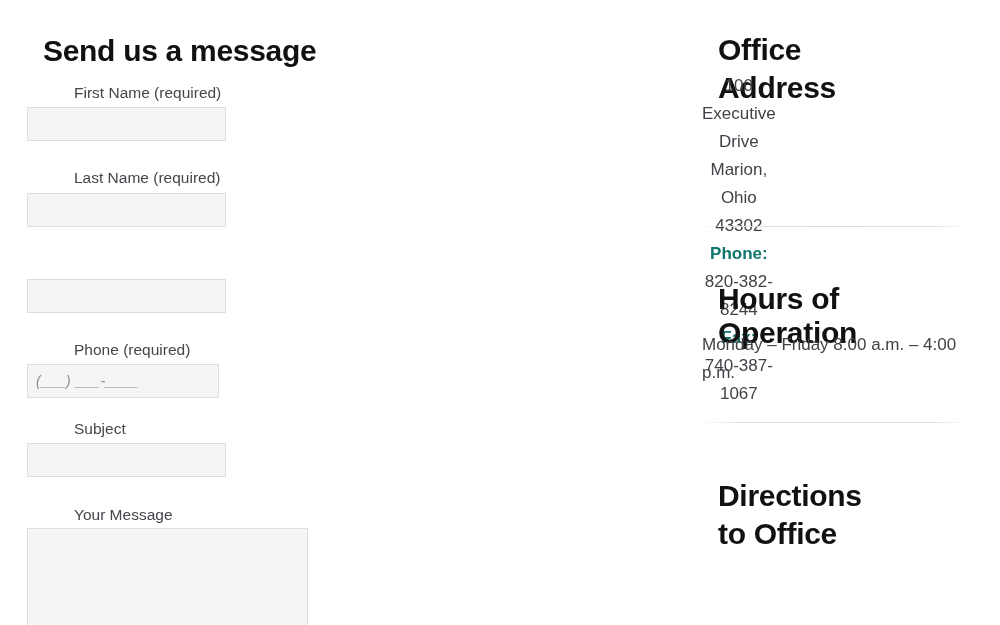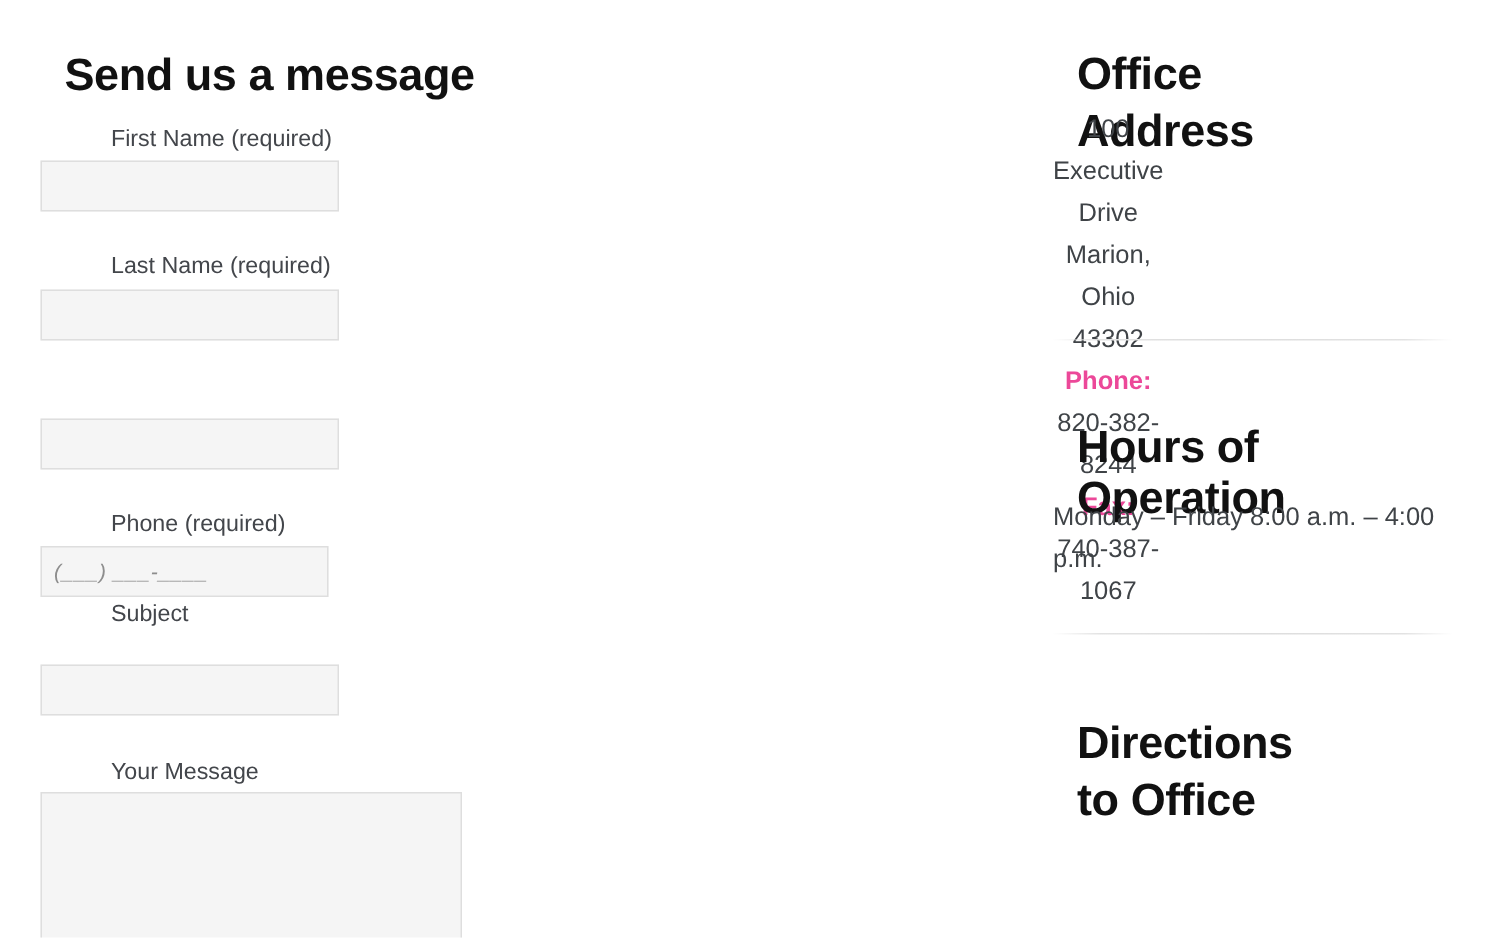--- a/index.html
+++ b/index.html
@@ -107,21 +107,21 @@
   }
 
   
   .info-block {
     position: absolute;
     left: 357px;
     font-size: 17px;
     line-height: 28px;
     color: #3f4347;
   }
-  .info-block .lbl { font-weight: 700; color: #ec4899; }
+  .info-block .lbl { font-weight: 700; color: #0f766e; }
   .hr-fade {
     position: absolute;
     left: 357px;
     width: 266px;
     height: 1px;
     border: 0;
     margin: 0;
     background: linear-gradient(to right, rgba(220,220,220,0) 0%, #e2e2e2 12%, #dddddd 50%, #e2e2e2 88%, rgba(220,220,220,0) 100%);
   }
 </style>
@@ -138,21 +138,21 @@
     <input class="field-input" style="top: 107px;" type="text" value="">
 
     <label class="field-label" style="top:168px;">Last Name (required)</label>
     <input class="field-input" style="top: 193px;" type="text" value="">
 
     <input class="field-input" style="top: 279px;" type="email" value="">
 
     <label class="field-label" style="top:340px;">Phone (required)</label>
     <input class="field-input phone" style="top: 364px;" type="tel" placeholder="(___) ___-____">
 
-    <label class="field-label" style="top:400px;text-align:center;">Subject</label>
+    <label class="field-label" style="top:419px;text-align:center;">Subject</label>
     <input class="field-input" style="top: 443px;" type="text" value="">
 
     <label class="field-label" style="top:505px;">Your Message</label>
     <textarea class="field-textarea" style="top: 528px;"></textarea>
   </div>
 
   <div class="col-info">
 
     <h2 class="section-title addr-title">Office Address</h2>
 

